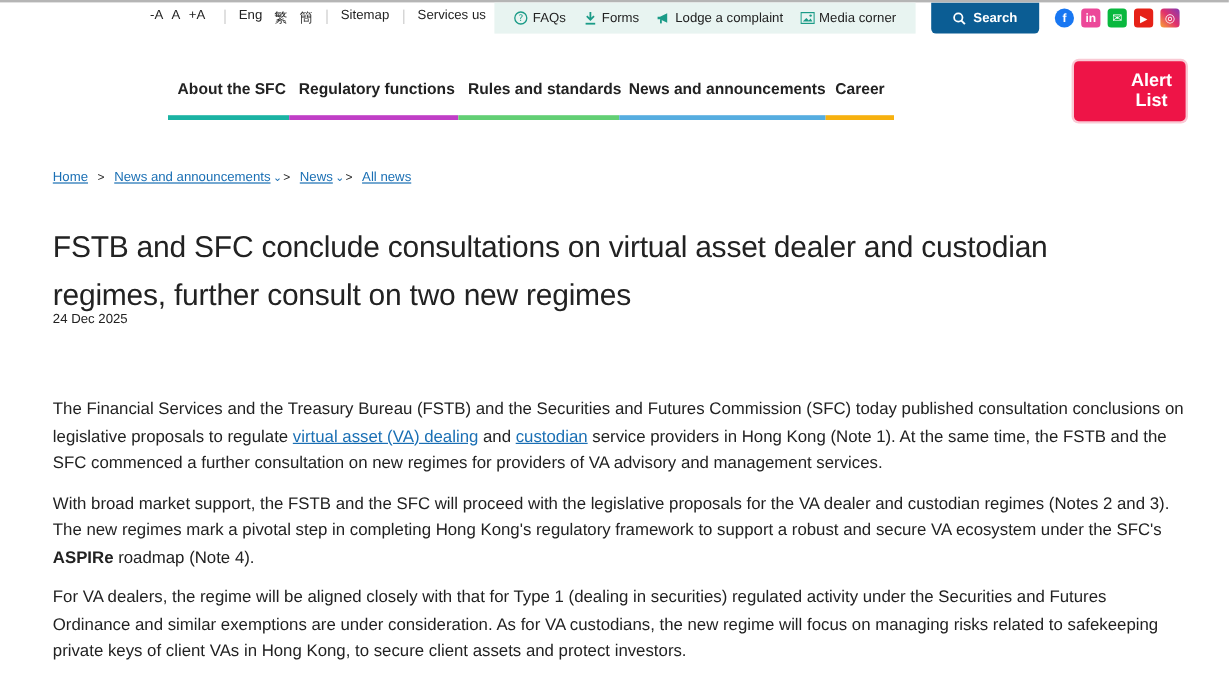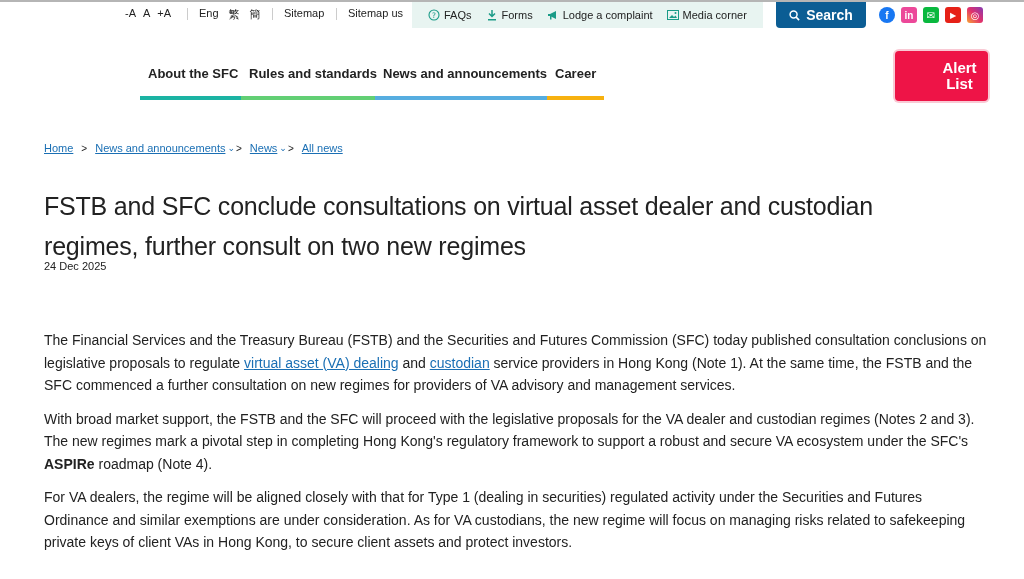--- a/index.html
+++ b/index.html
@@ -12,21 +12,21 @@
   .font-ctl span { cursor: pointer; }
   .sep { position: absolute; top: 6px; width: 1px; height: 12px; background: #ccc; }
   .lang { position: absolute; top: 5px; left: 199px; font-size: 11px; display: flex; gap: 10px; }
   .lang span { cursor: pointer; }
   .util-link { position: absolute; top: 5px; font-size: 11px; color: #222; cursor: pointer; }
 
   .quick { position: absolute; top: 0; left: 412px; width: 351px; height: 26px; background: #e8f4f1; display: flex; align-items: center; padding-left: 16px; gap: 14px; font-size: 11px; color: #222; }
   .quick-item { display: flex; align-items: center; gap: 4px; cursor: pointer; white-space: nowrap; }
   .qicon { width: 12px; height: 12px; display: inline-block; }
 
-  .search-btn { position: absolute; top: 0; left: 776px; width: 90px; height: 26px; background: #0b5d94; color: #fff; border-radius: 0 0 4px 4px; display: flex; align-items: center; justify-content: center; gap: 6px; font-size: 14px; font-weight: bold; cursor: pointer; }
+  .search-btn { position: absolute; top: 0; left: 776px; width: 90px; height: 26px; background: #0b5d94; color: #fff; border-radius: 0 0 4px 4px; display: flex; align-items: center; justify-content: center; gap: 6px; font-size: 11px; font-weight: bold; cursor: pointer; }
 
   .social { position: absolute; top: 5px; left: 879px; display: flex; gap: 6px; }
   .soc { width: 16px; height: 16px; border-radius: 3px; display: flex; align-items: center; justify-content: center; color: #fff; font-size: 10px; font-weight: bold; cursor: pointer; }
 
   
   .nav { position: absolute; top: 62px; left: 140px; display: flex; }
   .nav-item { position: relative; padding: 0 8px 0 8px; height: 36px; font-size: 13px; font-weight: bold; color: #222; cursor: pointer; white-space: nowrap; }
   .nav-item .bar { position: absolute; left: 0; right: 0; bottom: 0; height: 4px; }
   .nav-item .lbl { display: block; padding-top: 2px; }
 
@@ -56,21 +56,21 @@
   </div>
   <div class="sep" style="left:187px"></div>
   <div class="lang">
     <span>Eng</span>
     <span>繁</span>
     <span>簡</span>
   </div>
   <div class="sep" style="left:272px"></div>
   <span class="util-link" style="left:284px">Sitemap</span>
   <div class="sep" style="left:336px"></div>
-  <span class="util-link" style="left:348px">Sitemap us</span>
+  <span class="util-link" style="left:348px">Services us</span>
 
   <div class="quick">
     <div class="quick-item">
       <svg class="qicon" viewBox="0 0 12 12">
           <circle cx="6" cy="6" r="5" fill="none" stroke="#1a9b87" stroke-width="1.1"></circle>
           <text x="6" y="8.7" font-size="7.5" text-anchor="middle" fill="#1a9b87" font-family="DejaVu Sans, sans-serif">?</text>
         </svg>
       <span>FAQs</span>
     </div>
     <div class="quick-item">
@@ -122,20 +122,24 @@
         <span>◎</span>
       </div>
   </div>
 </div>
 
 <div class="nav">
   <div class="nav-item" style="width:101px">
     <span class="lbl">About the SFC</span>
     <div class="bar" style="background:#1bb3a3"></div>
   </div>
+  <div class="nav-item" style="width:141px">
+    <span class="lbl">Regulatory functions</span>
+    <div class="bar" style="background:#c03ec6"></div>
+  </div>
   <div class="nav-item" style="width:134px">
     <span class="lbl">Rules and standards</span>
     <div class="bar" style="background:#62cf74"></div>
   </div>
   <div class="nav-item" style="width:172px">
     <span class="lbl">News and announcements</span>
     <div class="bar" style="background:#56ade0"></div>
   </div>
   <div class="nav-item" style="width:57px">
     <span class="lbl">Career</span>

